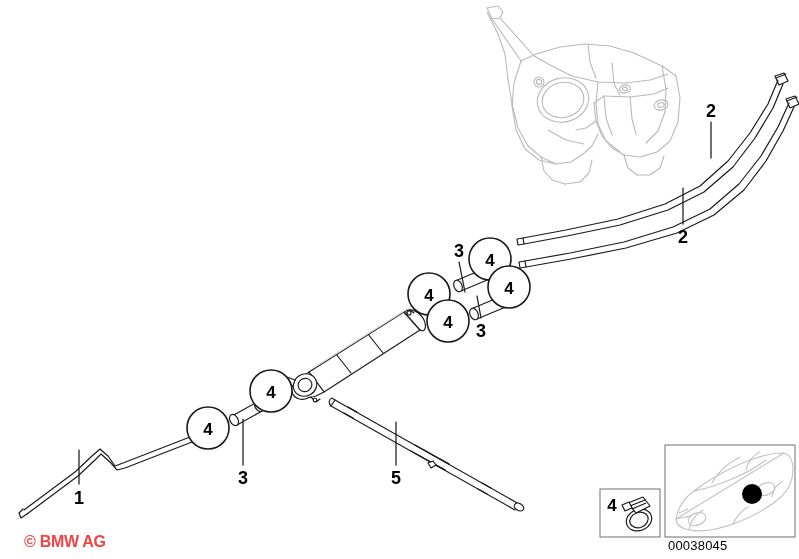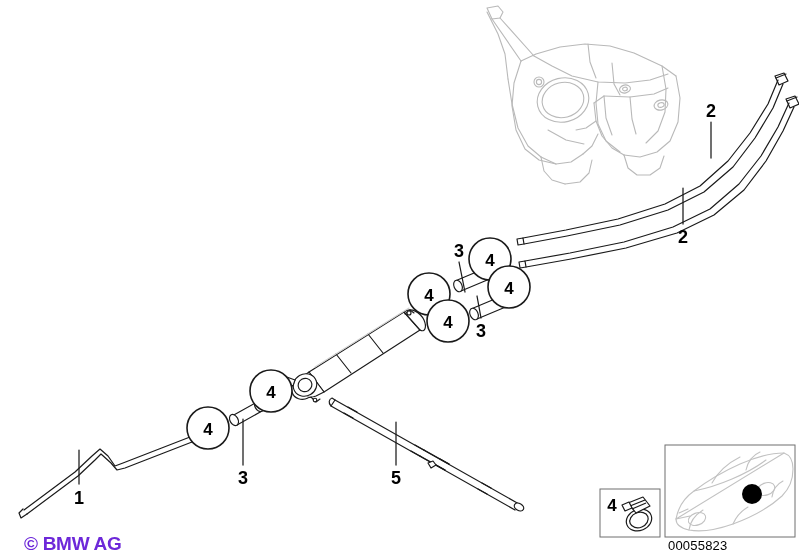--- a/index.html
+++ b/index.html
@@ -17,24 +17,24 @@
   #diagram{
     position:absolute;
     left:0; top:0;
     width:799px;
     height:559px;
   }
   .copyright{
     position:absolute;
     left:24px;
     top:533px;
-    font-size:19px;
+    font-size:16px;
     font-weight:bold;
     letter-spacing:-0.3px;
-    color:#6d28d9;
+    color:#ef4444;
     white-space:nowrap;
   }
   .partnumber{
     position:absolute;
     left:668px;
     top:538px;
     font-size:13px;
     color:#000;
     letter-spacing:0.2px;
     white-space:nowrap;
@@ -275,15 +275,15 @@
         <ellipse cx="766" cy="489" rx="9" ry="6" transform="rotate(-20 766 489)"></ellipse>
         <path d="M679 513 L688 509"></path>
       </g>
       <circle cx="752" cy="494" r="10" fill="#000000"></circle>
     </g>
 
   </svg>
 
   <div class="copyright">© BMW AG</div>
 
-  <div class="partnumber">00055823</div>
+  <div class="partnumber">00038045</div>
 
 </div>
 
 </body></html>

